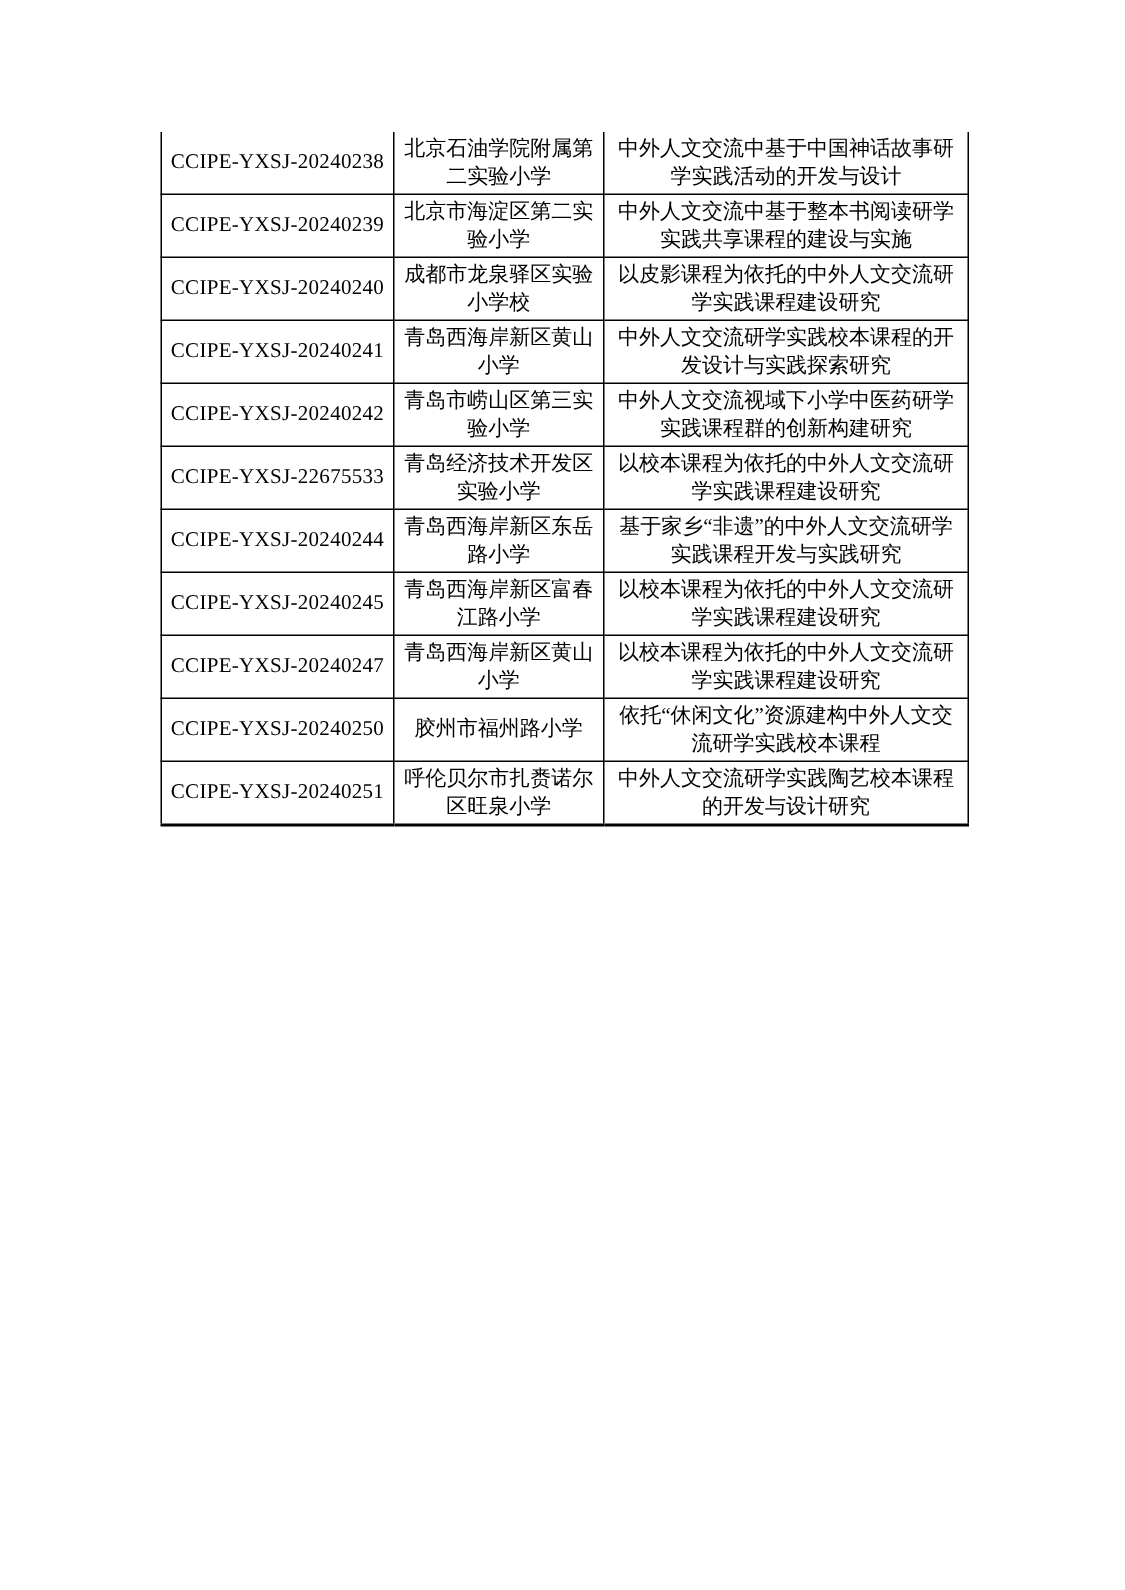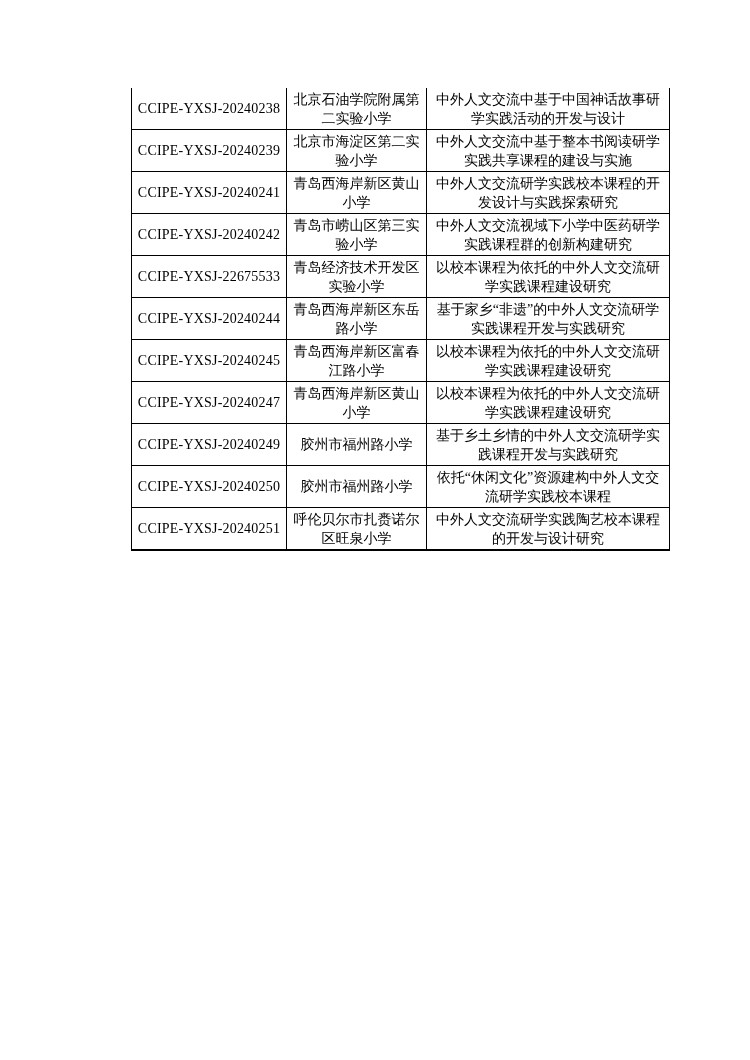--- a/index.html
+++ b/index.html
@@ -12,21 +12,20 @@
     height: 1060px;
     font-family: "Liberation Serif", "DejaVu Serif", serif;
     color: #000000;
   }
   .page {
     position: relative;
     width: 685px;
     height: 1060px;
     background: #ffffff;
     overflow: hidden;
-    margin-left: 24px;
   }
   table.grid {
     position: absolute;
     left: 107px;
     top: 88px;
     width: 538px;
     border-collapse: collapse;
     table-layout: fixed;
   }
   col.c1 { width: 155px; }
@@ -69,20 +68,25 @@
         <td class="code">CCIPE-YXSJ-20240238</td>
         <td class="school">北京石油学院附属第二实验小学</td>
         <td class="title">中外人文交流中基于中国神话故事研学实践活动的开发与设计</td>
       </tr>
       <tr>
         <td class="code">CCIPE-YXSJ-20240239</td>
         <td class="school">北京市海淀区第二实验小学</td>
         <td class="title">中外人文交流中基于整本书阅读研学实践共享课程的建设与实施</td>
       </tr>
       <tr>
+        <td class="code">CCIPE-YXSJ-20240240</td>
+        <td class="school">成都市龙泉驿区实验小学校</td>
+        <td class="title">以皮影课程为依托的中外人文交流研学实践课程建设研究</td>
+      </tr>
+      <tr>
         <td class="code">CCIPE-YXSJ-20240241</td>
         <td class="school">青岛西海岸新区黄山小学</td>
         <td class="title">中外人文交流研学实践校本课程的开发设计与实践探索研究</td>
       </tr>
       <tr>
         <td class="code">CCIPE-YXSJ-20240242</td>
         <td class="school">青岛市崂山区第三实验小学</td>
         <td class="title">中外人文交流视域下小学中医药研学实践课程群的创新构建研究</td>
       </tr>
       <tr>
@@ -99,25 +103,20 @@
         <td class="code">CCIPE-YXSJ-20240245</td>
         <td class="school">青岛西海岸新区富春江路小学</td>
         <td class="title">以校本课程为依托的中外人文交流研学实践课程建设研究</td>
       </tr>
       <tr>
         <td class="code">CCIPE-YXSJ-20240247</td>
         <td class="school">青岛西海岸新区黄山小学</td>
         <td class="title">以校本课程为依托的中外人文交流研学实践课程建设研究</td>
       </tr>
       <tr>
-        <td class="code">CCIPE-YXSJ-20240249</td>
-        <td class="school">胶州市福州路小学</td>
-        <td class="title">基于乡土乡情的中外人文交流研学实践课程开发与实践研究</td>
-      </tr>
-      <tr>
         <td class="code">CCIPE-YXSJ-20240250</td>
         <td class="school">胶州市福州路小学</td>
         <td class="title">依托“休闲文化”资源建构中外人文交流研学实践校本课程</td>
       </tr>
       <tr>
         <td class="code">CCIPE-YXSJ-20240251</td>
         <td class="school">呼伦贝尔市扎赉诺尔区旺泉小学</td>
         <td class="title">中外人文交流研学实践陶艺校本课程的开发与设计研究</td>
       </tr>
     </tbody>

